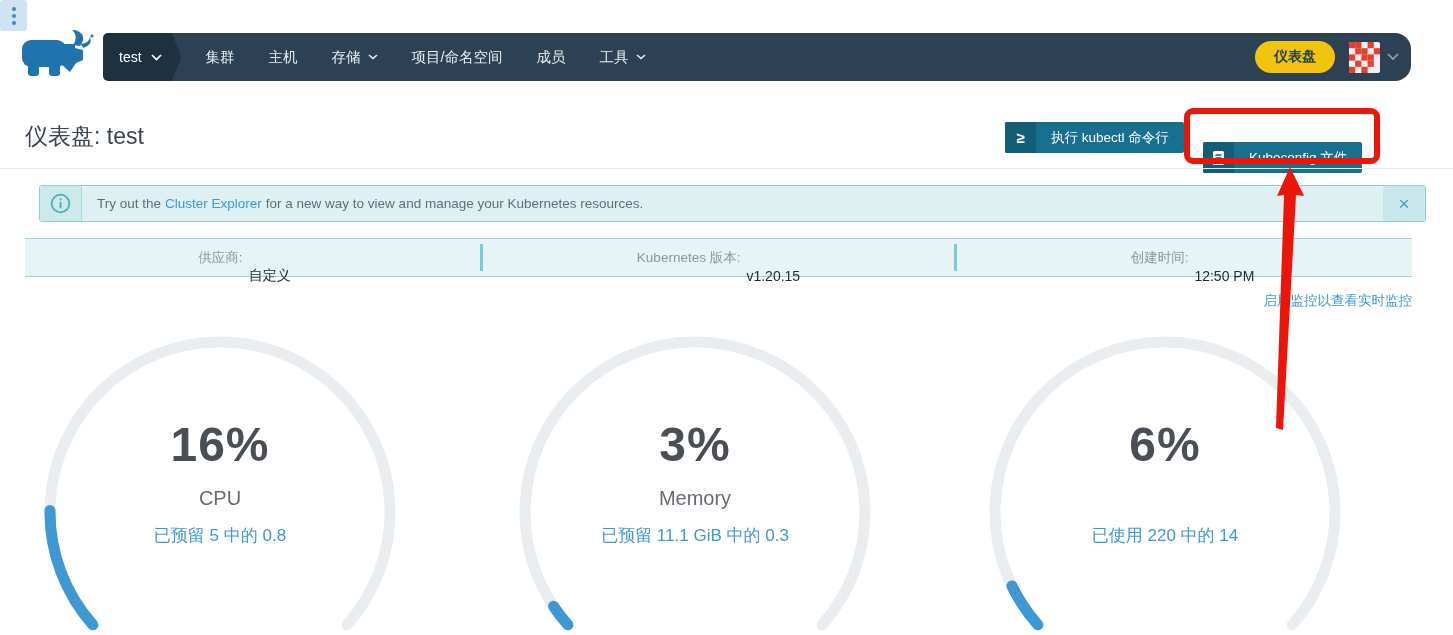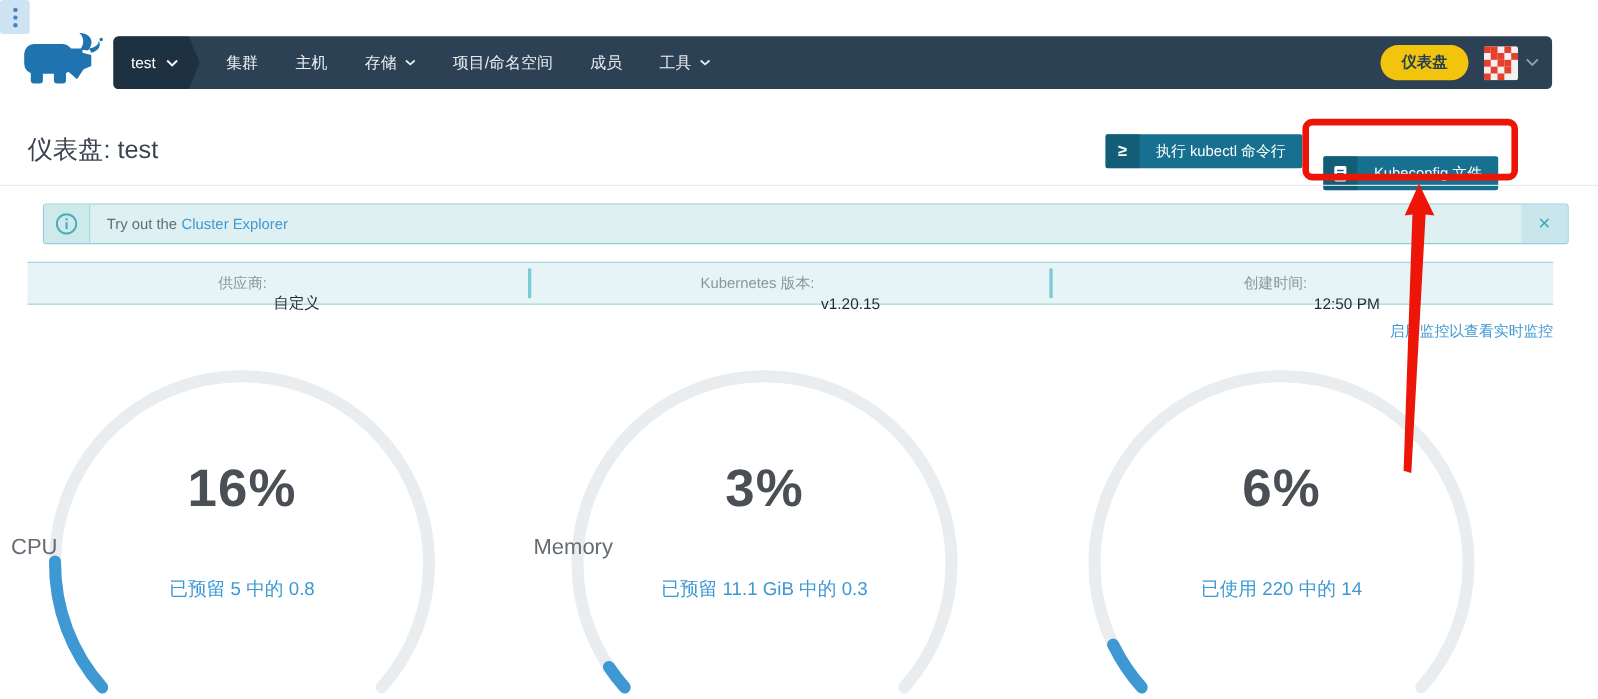--- a/index.html
+++ b/index.html
@@ -3,21 +3,21 @@
 <meta charset="utf-8">
 <style>
   * { margin:0; padding:0; box-sizing:border-box; }
   html,body { width:1453px; height:635px; overflow:hidden; background:#ffffff;
     font-family:"Liberation Sans", sans-serif; }
   .abs { position:absolute; }
 
   
   .logo { left:18px; top:28px; width:78px; height:54px; }
   .navbar { left:103px; top:33px; width:1308px; height:48px; background:#2c4254;
-    border-radius:5px; display:flex; align-items:center; color:#e9eef2; }
+    border-radius:16px; display:flex; align-items:center; color:#e9eef2; }
   .cluster-switcher { height:100%; background:#1e3140; display:flex; align-items:center;
     gap:9px; padding:0 20px 0 16px; font-size:14px; color:#fff; cursor:pointer;
     clip-path:polygon(0 0, calc(100% - 10px) 0, 100% 50%, calc(100% - 10px) 100%, 0 100%);
     border-radius:5px 0 0 5px; }
   .nav-items { display:flex; align-items:center; margin-left:24px; gap:34px; font-size:14.5px; }
   .nav-item { display:flex; align-items:center; gap:7px; cursor:pointer; }
   .nav-spacer { flex:1; }
   .pill-btn { background:#f2c40e; color:#26404f; font-size:14px; font-weight:bold;
     border:none; border-radius:16px; padding:7px 19px; margin-right:14px; cursor:pointer; }
   .avatar { width:31px; height:31px; border-radius:2px; margin-right:7px; }
@@ -61,21 +61,21 @@
   .info-sep { width:3px; height:27px; background:#7ccad5; }
 
   
   .monitoring-link { top:292px; right:41px; font-size:13.5px; color:#3d98d3; cursor:pointer; }
 
   
   .gauge { position:absolute; top:330px; width:420px; height:305px; }
   .gauge svg { position:absolute; left:0; top:0; }
   .gauge .pct { position:absolute; left:0; top:87px; width:420px; text-align:center;
     font-size:48px; font-weight:bold; color:#4a4f55; letter-spacing:1px; }
-  .gauge .glabel { position:absolute; left:0; top:157px; width:420px; 
+  .gauge .glabel { position:absolute; left:0; top:157px; width:420px; text-align:center;
     font-size:20px; color:#646b73; }
   .gauge .gdetail { position:absolute; left:0; top:194px; width:420px; text-align:center;
     font-size:17px; color:#3d98d3; }
   .gauge-1 { left:10px; } .gauge-2 { left:485px; } .gauge-3 { left:955px; }
 
   
   .anno-box { left:1184px; top:108px; width:196px; height:56px;
     border:6px solid #ec1508; border-radius:9px; z-index:40; pointer-events:none; }
   .anno-arrow { left:0; top:0; z-index:41; pointer-events:none; }
 </style>
@@ -183,20 +183,21 @@
   <div class="icon-cell">
     <svg width="21" height="21" viewBox="0 0 21 21">
       <circle cx="10.5" cy="10.5" r="8.8" fill="none" stroke="#49aebc" stroke-width="1.8"></circle>
       <rect x="9.6" y="9" width="1.9" height="6.2" fill="#49aebc"></rect>
       <rect x="9.6" y="5.4" width="1.9" height="2" fill="#49aebc"></rect>
     </svg>
   </div>
   <div class="banner-text">
     <span>Try out the</span>
     <span class="link">Cluster Explorer</span>
+    <span>for a new way to view and manage your Kubernetes resources.</span>
   </div>
   <div class="close-cell">
     <span>×</span>
   </div>
 </div>
 
 <div class="abs info-bar">
   <div class="info-cell">
     <span class="info-label">供应商:</span>
     <span class="info-value">自定义</span>

